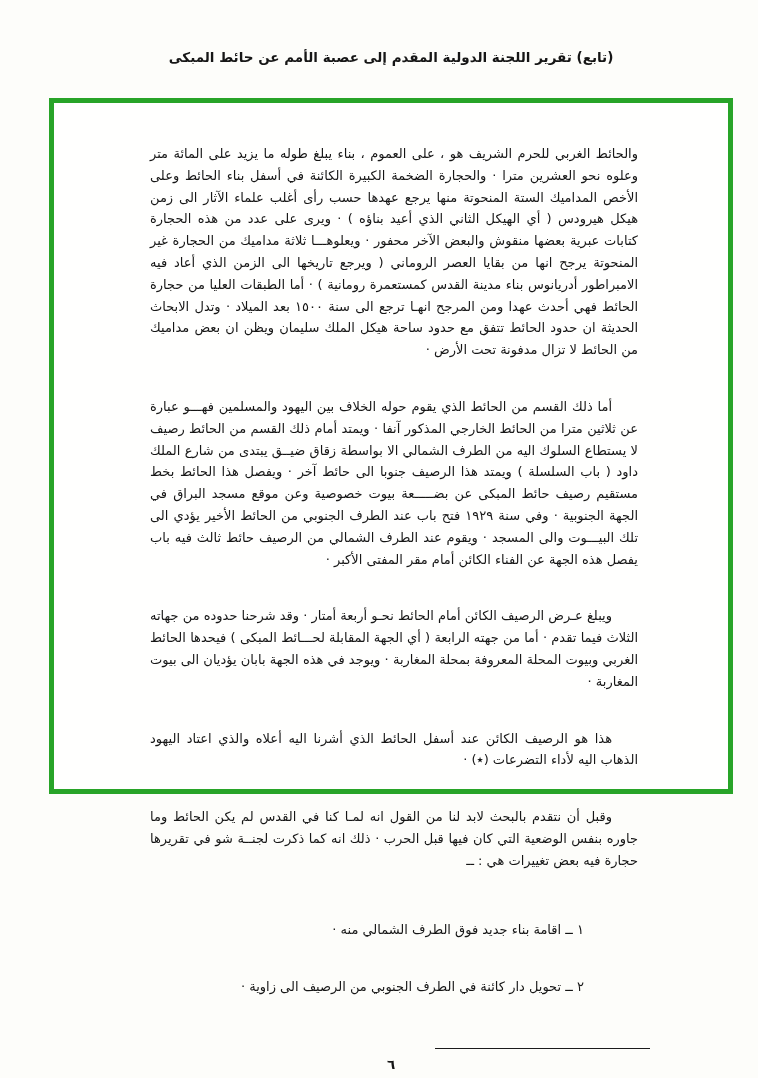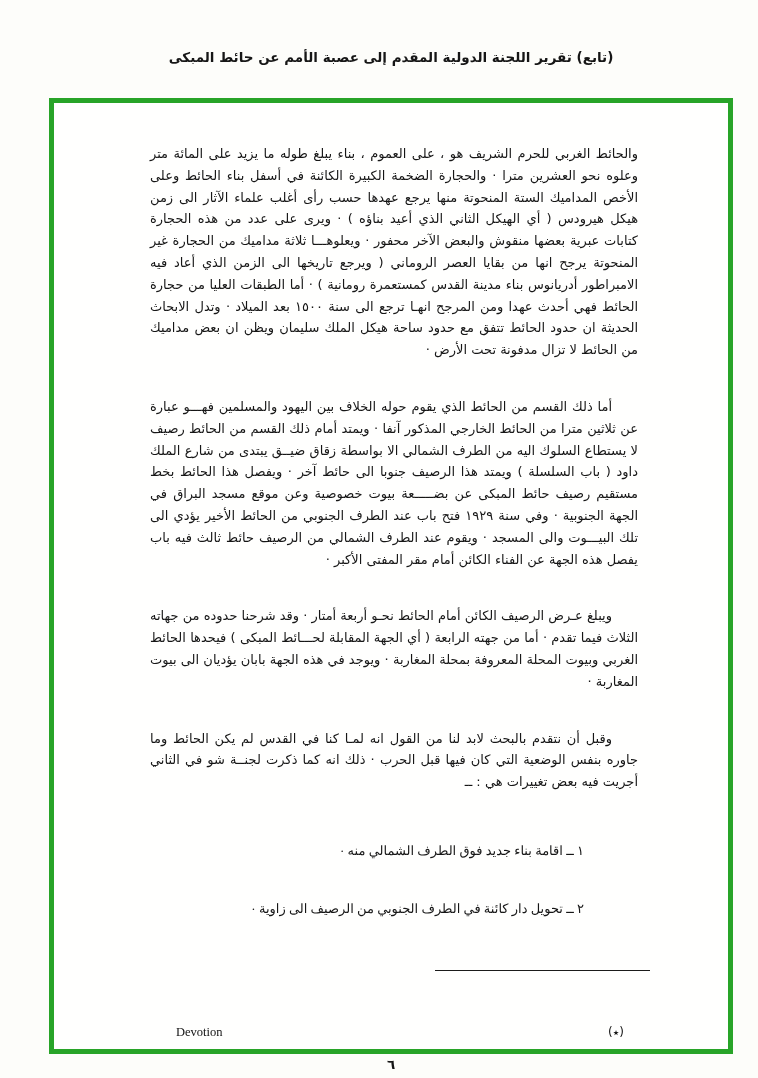--- a/index.html
+++ b/index.html
@@ -24,41 +24,40 @@
   .doc-subtitle {
     font-size: 13px;
     margin-top: 7px;
     color: #222;
   }
   .green-frame {
     position: absolute;
     left: 37px;
     top: 86px;
     width: 684px;
-    height: 956px;
+    height: 696px;
     border: 5px solid #28a428;
     background: #fffffe;
   }
   .document-body {
     direction: rtl;
     padding: 16px 66px 0 72px;
     font-size: 13px;
     line-height: 21.8px;
     text-align: justify;
   }
   .document-body p {
     margin: 0 0 11px 0;
   }
   .document-body p.indent {
     text-indent: 26px;
   }
   .numbered-list {
     padding-right: 54px;
     margin-top: 10px;
-    font-family: Liberation Serif, serif;
   }
   .list-item {
     margin-bottom: 12px;
   }
   .footnote-rule {
     width: 215px;
     border-top: 1.5px solid #1b1b1b;
     margin: 14px 0 0 auto; 
   }
   .footnote-row {
@@ -94,21 +93,22 @@
 <header class="page-header">
   <div class="doc-title">(تابع) تقرير اللجنة الدولية المقدم إلى عصبة الأمم عن حائط المبكى</div>
   <div class="doc-subtitle">ملف وثائق فلسطين من عام ٦٣٧ إلى عام ١٩٤٩ ، وزارة الارشاد القومي ، ج ١ ، ص ٤٧٩ ــ ٥٣٠</div>
 </header>
 
 <div class="green-frame" style="border-color: rgb(40, 164, 40);">
   <div class="document-body">
     <p>والحائط الغربي للحرم الشريف هو ، على العموم ، بناء يبلغ طوله ما يزيد على المائة متر وعلوه نحو العشرين مترا · والحجارة الضخمة الكبيرة الكائنة في أسفل بناء الحائط وعلى الأخص المداميك الستة المنحوتة منها يرجع عهدها حسب رأى أغلب علماء الآثار الى زمن هيكل هيرودس ( أي الهيكل الثاني الذي أعيد بناؤه ) · ويرى على عدد من هذه الحجارة كتابات عبرية بعضها منقوش والبعض الآخر محفور · ويعلوهـــا ثلاثة مداميك من الحجارة غير المنحوتة يرجح انها من بقايا العصر الروماني ( ويرجع تاريخها الى الزمن الذي أعاد فيه الامبراطور أدريانوس بناء مدينة القدس كمستعمرة رومانية ) · أما الطبقات العليا من حجارة الحائط فهي أحدث عهدا ومن المرجح انهـا ترجع الى سنة ١٥٠٠ بعد الميلاد · وتدل الابحاث الحديثة ان حدود الحائط تتفق مع حدود ساحة هيكل الملك سليمان ويظن ان بعض مداميك من الحائط لا تزال مدفونة تحت الأرض ·</p>
     <p class="indent">أما ذلك القسم من الحائط الذي يقوم حوله الخلاف بين اليهود والمسلمين فهـــو عبارة عن ثلاثين مترا من الحائط الخارجي المذكور آنفا · ويمتد أمام ذلك القسم من الحائط رصيف لا يستطاع السلوك اليه من الطرف الشمالي الا بواسطة زقاق ضيــق يبتدى من شارع الملك داود ( باب السلسلة ) ويمتد هذا الرصيف جنوبا الى حائط آخر · ويفصل هذا الحائط بخط مستقيم رصيف حائط المبكى عن بضـــــعة بيوت خصوصية وعن موقع مسجد البراق في الجهة الجنوبية · وفي سنة ١٩٢٩ فتح باب عند الطرف الجنوبي من الحائط الأخير يؤدي الى تلك البيـــوت والى المسجد · ويقوم عند الطرف الشمالي من الرصيف حائط ثالث فيه باب يفصل هذه الجهة عن الفناء الكائن أمام مقر المفتى الأكبر ·</p>
     <p class="indent">ويبلغ عـرض الرصيف الكائن أمام الحائط نحـو أربعة أمتار · وقد شرحنا حدوده من جهاته الثلاث فيما تقدم · أما من جهته الرابعة ( أي الجهة المقابلة لحـــائط المبكى ) فيحدها الحائط الغربي وبيوت المحلة المعروفة بمحلة المغاربة · ويوجد في هذه الجهة بابان يؤديان الى بيوت المغاربة ·</p>
-    <p class="indent">وقبل أن نتقدم بالبحث لابد لنا من القول انه لمـا كنا في القدس لم يكن الحائط وما جاوره بنفس الوضعية التي كان فيها قبل الحرب · ذلك انه كما ذكرت لجنــة شو في الثاني أجريت فيه بعض تغييرات هي : ــ</p>
+    <p class="indent">هذا هو الرصيف الكائن عند أسفل الحائط الذي أشرنا اليه أعلاه والذي اعتاد اليهود الذهاب اليه لأداء التضرعات (٭) ·</p>
+    <p class="indent">وقبل أن نتقدم بالبحث لابد لنا من القول انه لمـا كنا في القدس لم يكن الحائط وما جاوره بنفس الوضعية التي كان فيها قبل الحرب · ذلك انه كما ذكرت لجنــة شو في تقريرها حجارة فيه بعض تغييرات هي : ــ</p>
 
     <div class="numbered-list">
       <div class="list-item">١ ــ اقامة بناء جديد فوق الطرف الشمالي منه ·</div>
       <div class="list-item">٢ ــ تحويل دار كائنة في الطرف الجنوبي من الرصيف الى زاوية ·</div>
     </div>
 
     <div class="footnote-rule"></div>
     <div class="footnote-row">
       <span class="footnote-text">Devotion</span>
       <span class="footnote-marker">(٭)</span>

